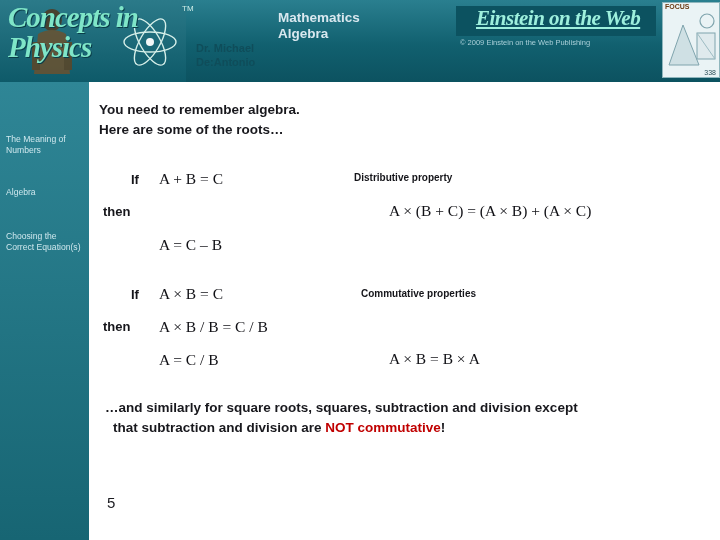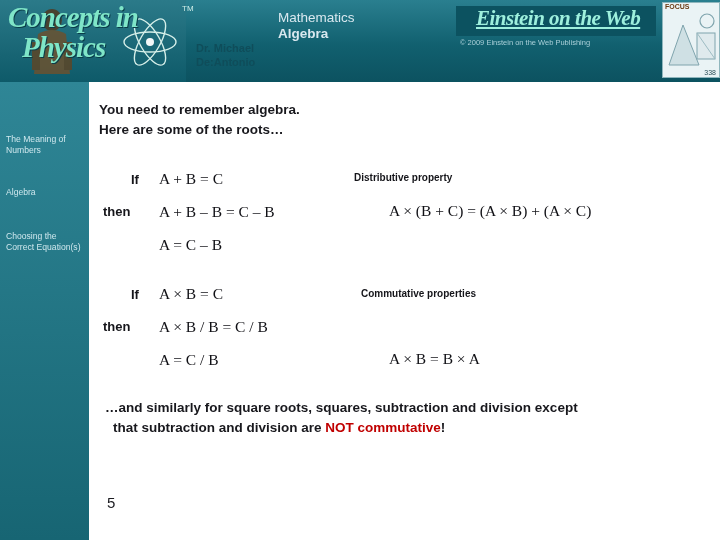--- a/index.html
+++ b/index.html
@@ -49,21 +49,20 @@
     left: 8px; top: 32px;
     font-family: "Liberation Serif", serif;
     font-weight: bold;
     font-style: italic;
     font-size: 29px;
     color: #7fe6c8;
     letter-spacing: -1px;
     text-shadow: 1px 1px 0 #0a3d48;
     line-height: 30px;
     z-index: 5;
-    margin-left: 14px;
   }
   #logo-tm {
     position: absolute;
     left: 182px; top: 4px;
     font-size: 8px;
     color: #cfeee8;
     z-index: 6;
   }
   #atom-icon {
     position: absolute;
@@ -90,21 +89,21 @@
     position: absolute;
     left: 196px; top: 56px;
     font-size: 11px;
     color: #0f4d5a;
     font-weight: bold;
   }
   #subject-title {
     position: absolute;
     left: 278px; top: 10px;
     font-size: 13.5px;
-    font-weight: normal;
+    font-weight: bold;
     color: #d9e8ef;
   }
   #subject-sub {
     position: absolute;
     left: 278px; top: 26px;
     font-size: 13.5px;
     font-weight: bold;
     color: #d9e8ef;
   }
   
@@ -327,21 +326,20 @@
 </div>
 
 <div id="content">
 
   <div id="intro-l1">You need to remember algebra.</div>
   <div id="intro-l2">Here are some of the roots…</div>
 
   <div class="kw" id="if-1">If</div>
   <div class="kw" id="then-1">then</div>
   <div class="mathline" id="eq-1a">A + B = C</div>
-  <div class="mathline" id="eq-1b">A + B – B = C – B</div>
   <div class="mathline" id="eq-1c">A = C – B</div>
 
   <div class="heading-right" id="head-dist">Distributive property</div>
   <div class="mathline" id="eq-dist">A × (B + C) = (A × B) + (A × C)</div>
 
   <div class="kw" id="if-2">If</div>
   <div class="kw" id="then-2">then</div>
   <div class="mathline" id="eq-2a">A × B = C</div>
   <div class="mathline" id="eq-2b">A × B / B = C / B</div>
   <div class="mathline" id="eq-2c">A = C / B</div>

